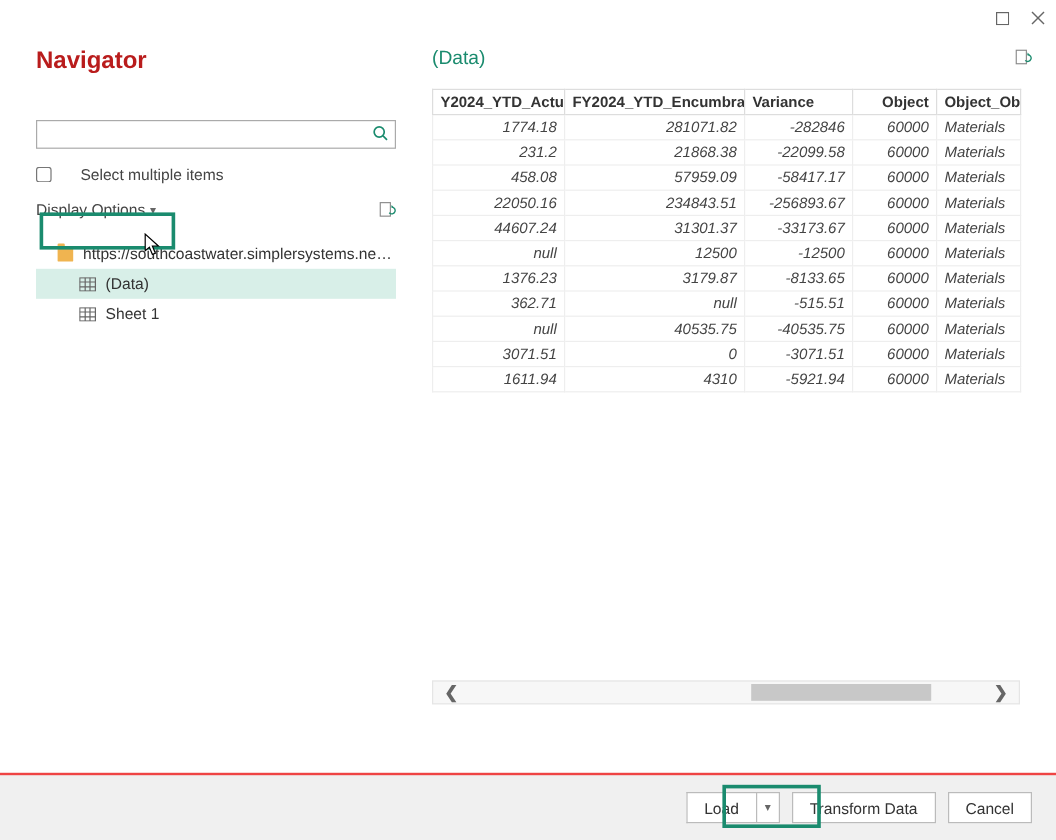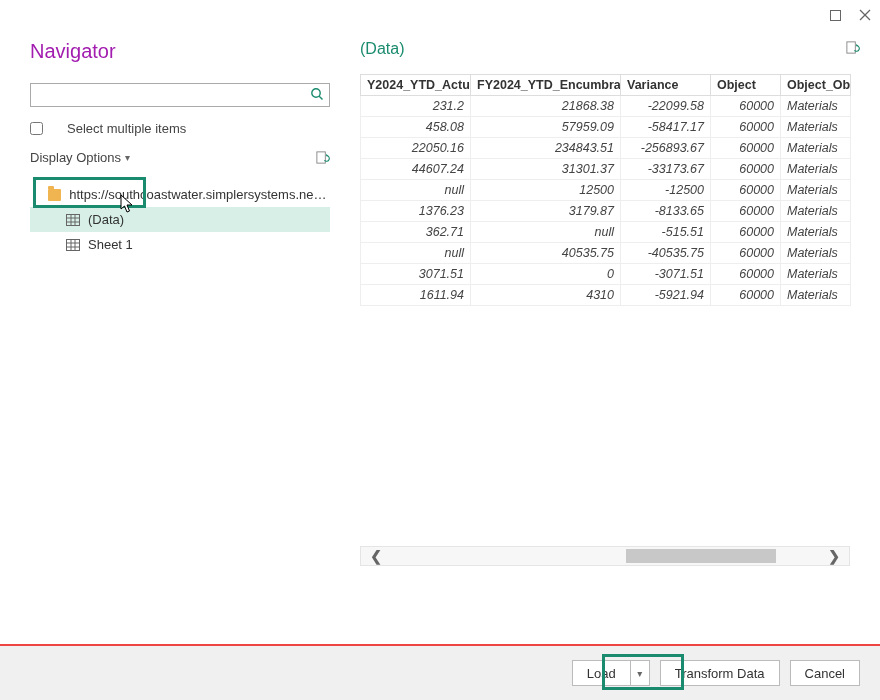--- a/index.html
+++ b/index.html
@@ -2,21 +2,21 @@
 <html><head>
 <meta charset="utf-8">
 <style>
   * { box-sizing: border-box; margin: 0; padding: 0; }
   body { font-family: "Segoe UI", Tahoma, Geneva, sans-serif; font-size: 13px; color: #333; background: #fff; width: 880px; height: 700px; position: relative; overflow: hidden; }
   .window { width: 880px; height: 700px; display: flex; flex-direction: column; }
   .titlebar { height: 30px; display: flex; justify-content: flex-end; align-items: center; padding-right: 8px; gap: 16px; }
   .titlebar .winbtn { width: 14px; height: 14px; display: flex; align-items: center; justify-content: center; color: #666; cursor: pointer; }
   .content { flex: 1; display: flex; padding: 0 0 0 30px; }
   .left { width: 330px; display: flex; flex-direction: column; }
-  .title { font-size: 20px; color: #a21caf; font-weight: 400; margin-bottom: 20px; margin-top: 10px; }
+  .title { font-size: 20px; color: #b91c1c; font-weight: 700; margin-bottom: 37px; margin-top: 10px; }
   .searchwrap { position: relative; width: 300px; margin-bottom: 14px; }
   .search { width: 100%; height: 24px; border: 1px solid #aaa; padding: 2px 24px 2px 6px; font-size: 13px; }
   .searchicon { position: absolute; right: 6px; top: 4px; color: #1a8b6e; }
   .checkrow { display: flex; align-items: center; gap: 24px; margin-bottom: 14px; font-size: 13px; color: #444; }
   .checkrow input { width: 13px; height: 13px; }
   .optsrow { display: flex; align-items: flex-start; justify-content: space-between; width: 300px; margin-bottom: 10px; }
   .opts { display: flex; align-items: center; gap: 4px; color: #444; cursor: pointer; }
   .opts .caret { font-size: 10px; color: #666; }
   .refreshicon { color: #666; cursor: pointer; }
   .tree { margin-top: 4px; }
@@ -144,25 +144,32 @@
             </svg>
         </span>
       </div>
 
       <table class="table" id="preview-table">
         <thead>
             <tr id="thead-row">
               <th style="width: 110px;">Y2024_YTD_Actual</th>
               <th style="width: 150px;">FY2024_YTD_Encumbrances</th>
               <th style="width: 90px;">Variance</th>
-              <th style="width: 70px;">Object</th>
+              <th style="width: 70px; text-align: right;">Object</th>
               <th style="width: 70px;">Object_Ob</th>
             </tr>
           </thead>
         <tbody id="tbody">
+            <tr>
+              <td class="num">1774.18</td>
+              <td class="num">281071.82</td>
+              <td class="num">-282846</td>
+              <td class="num">60000</td>
+              <td class="txt">Materials</td>
+            </tr>
             <tr>
               <td class="num">231.2</td>
               <td class="num">21868.38</td>
               <td class="num">-22099.58</td>
               <td class="num">60000</td>
               <td class="txt">Materials</td>
             </tr>
             <tr>
               <td class="num">458.08</td>
               <td class="num">57959.09</td>

